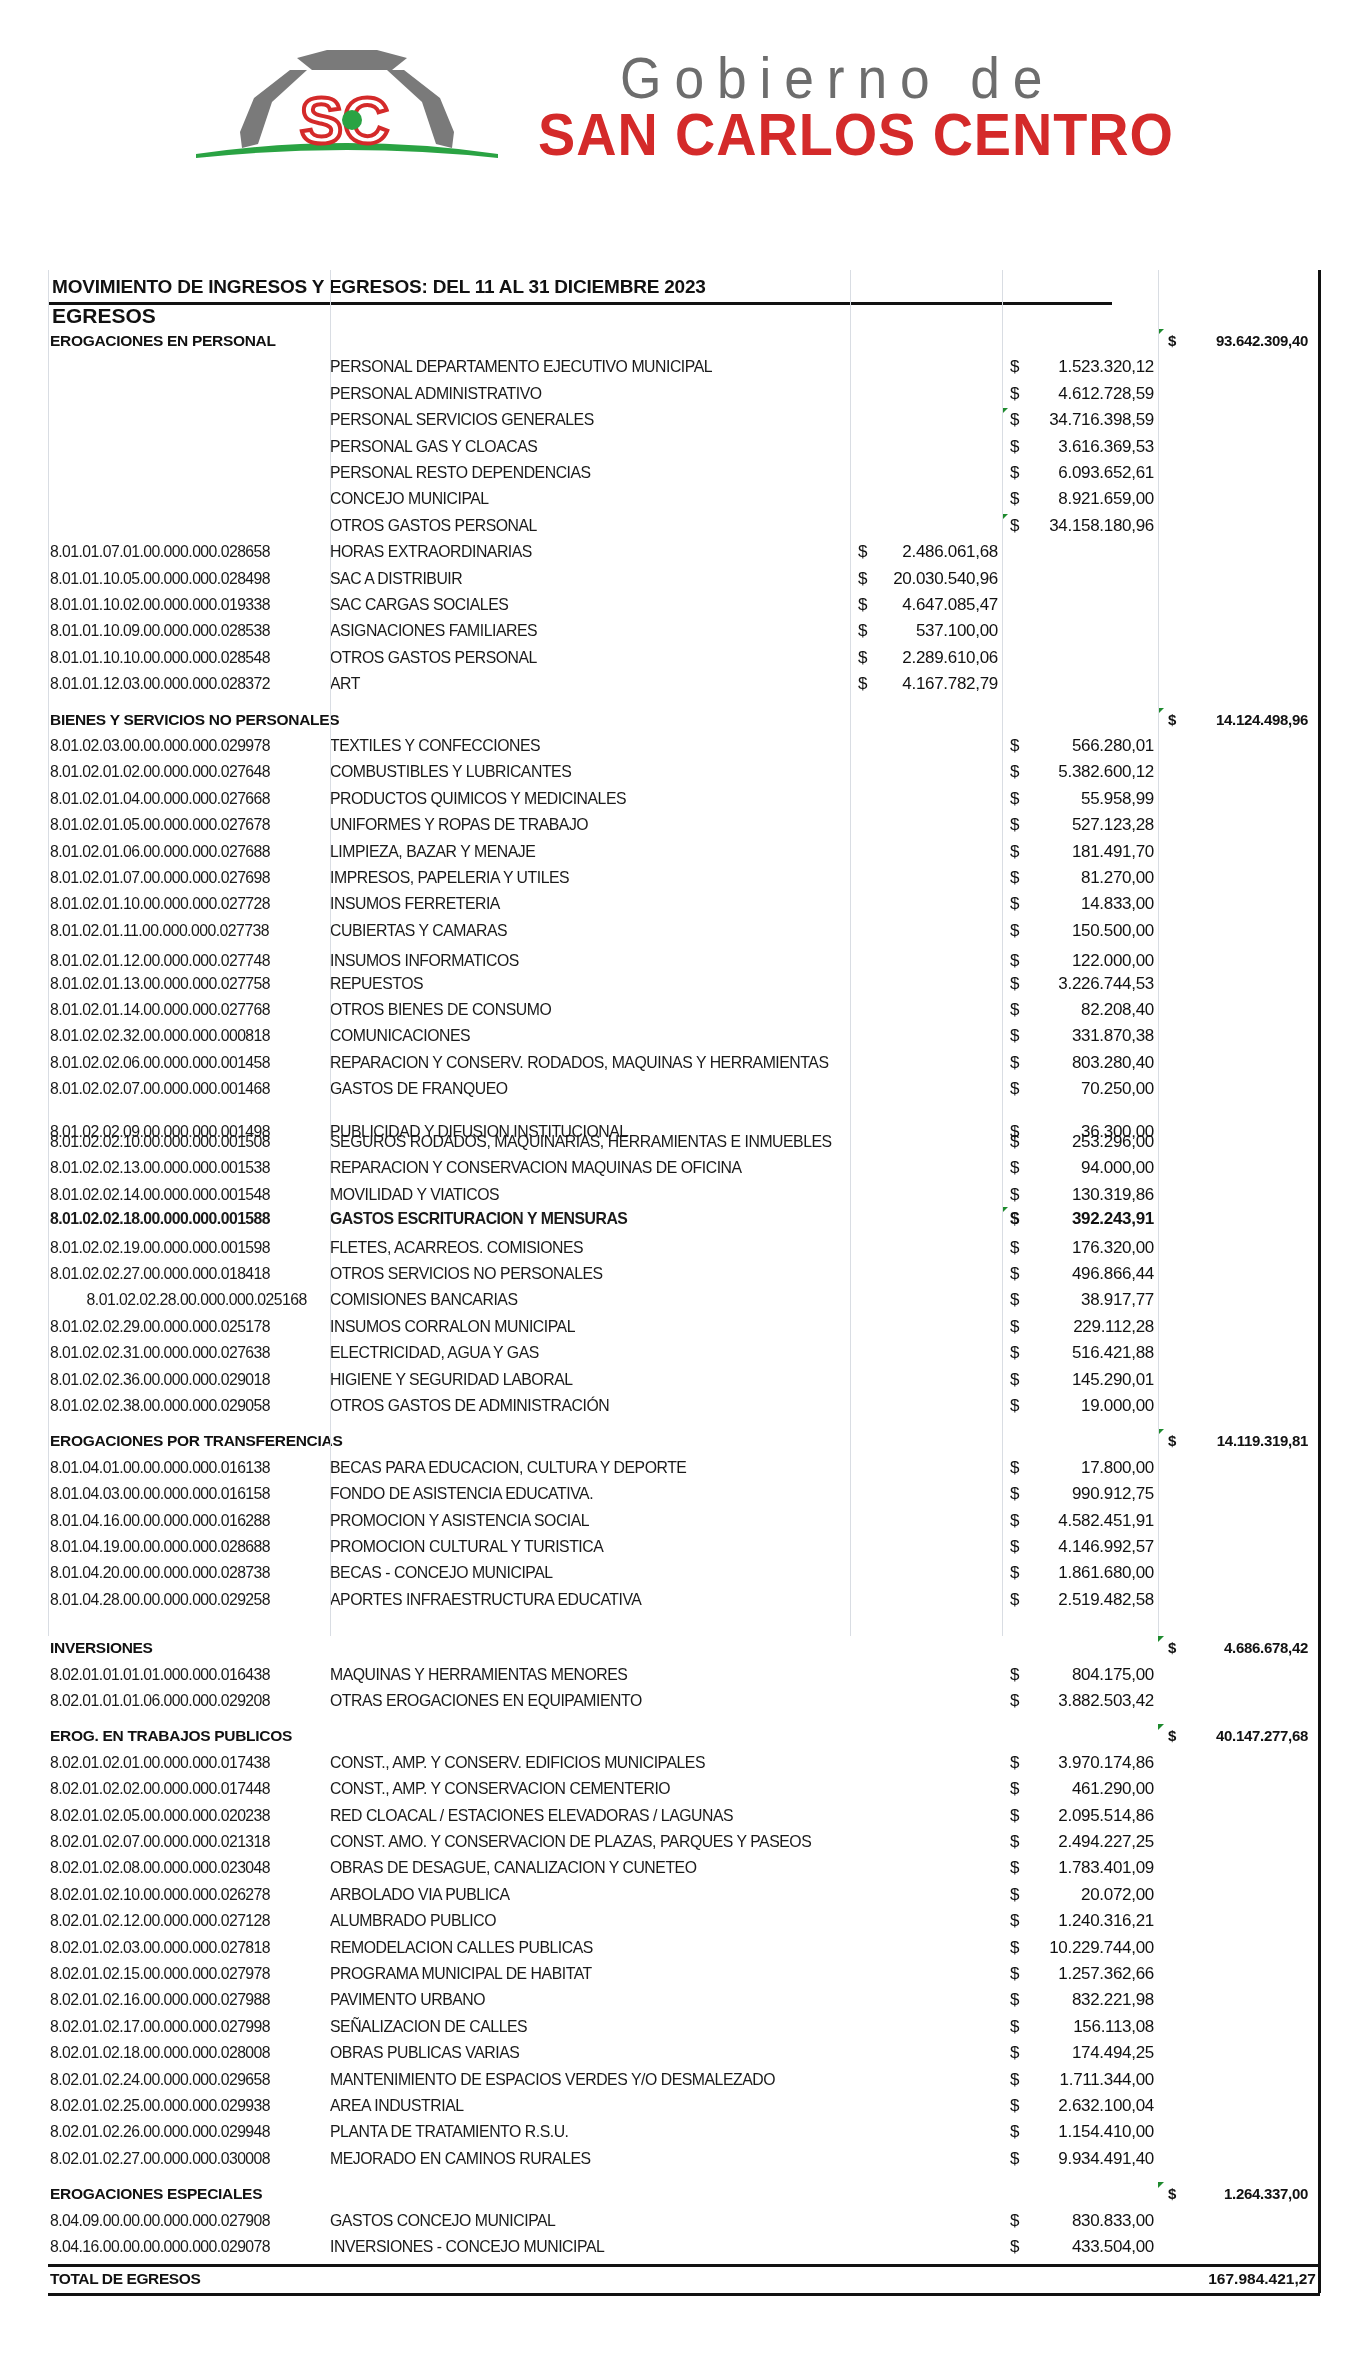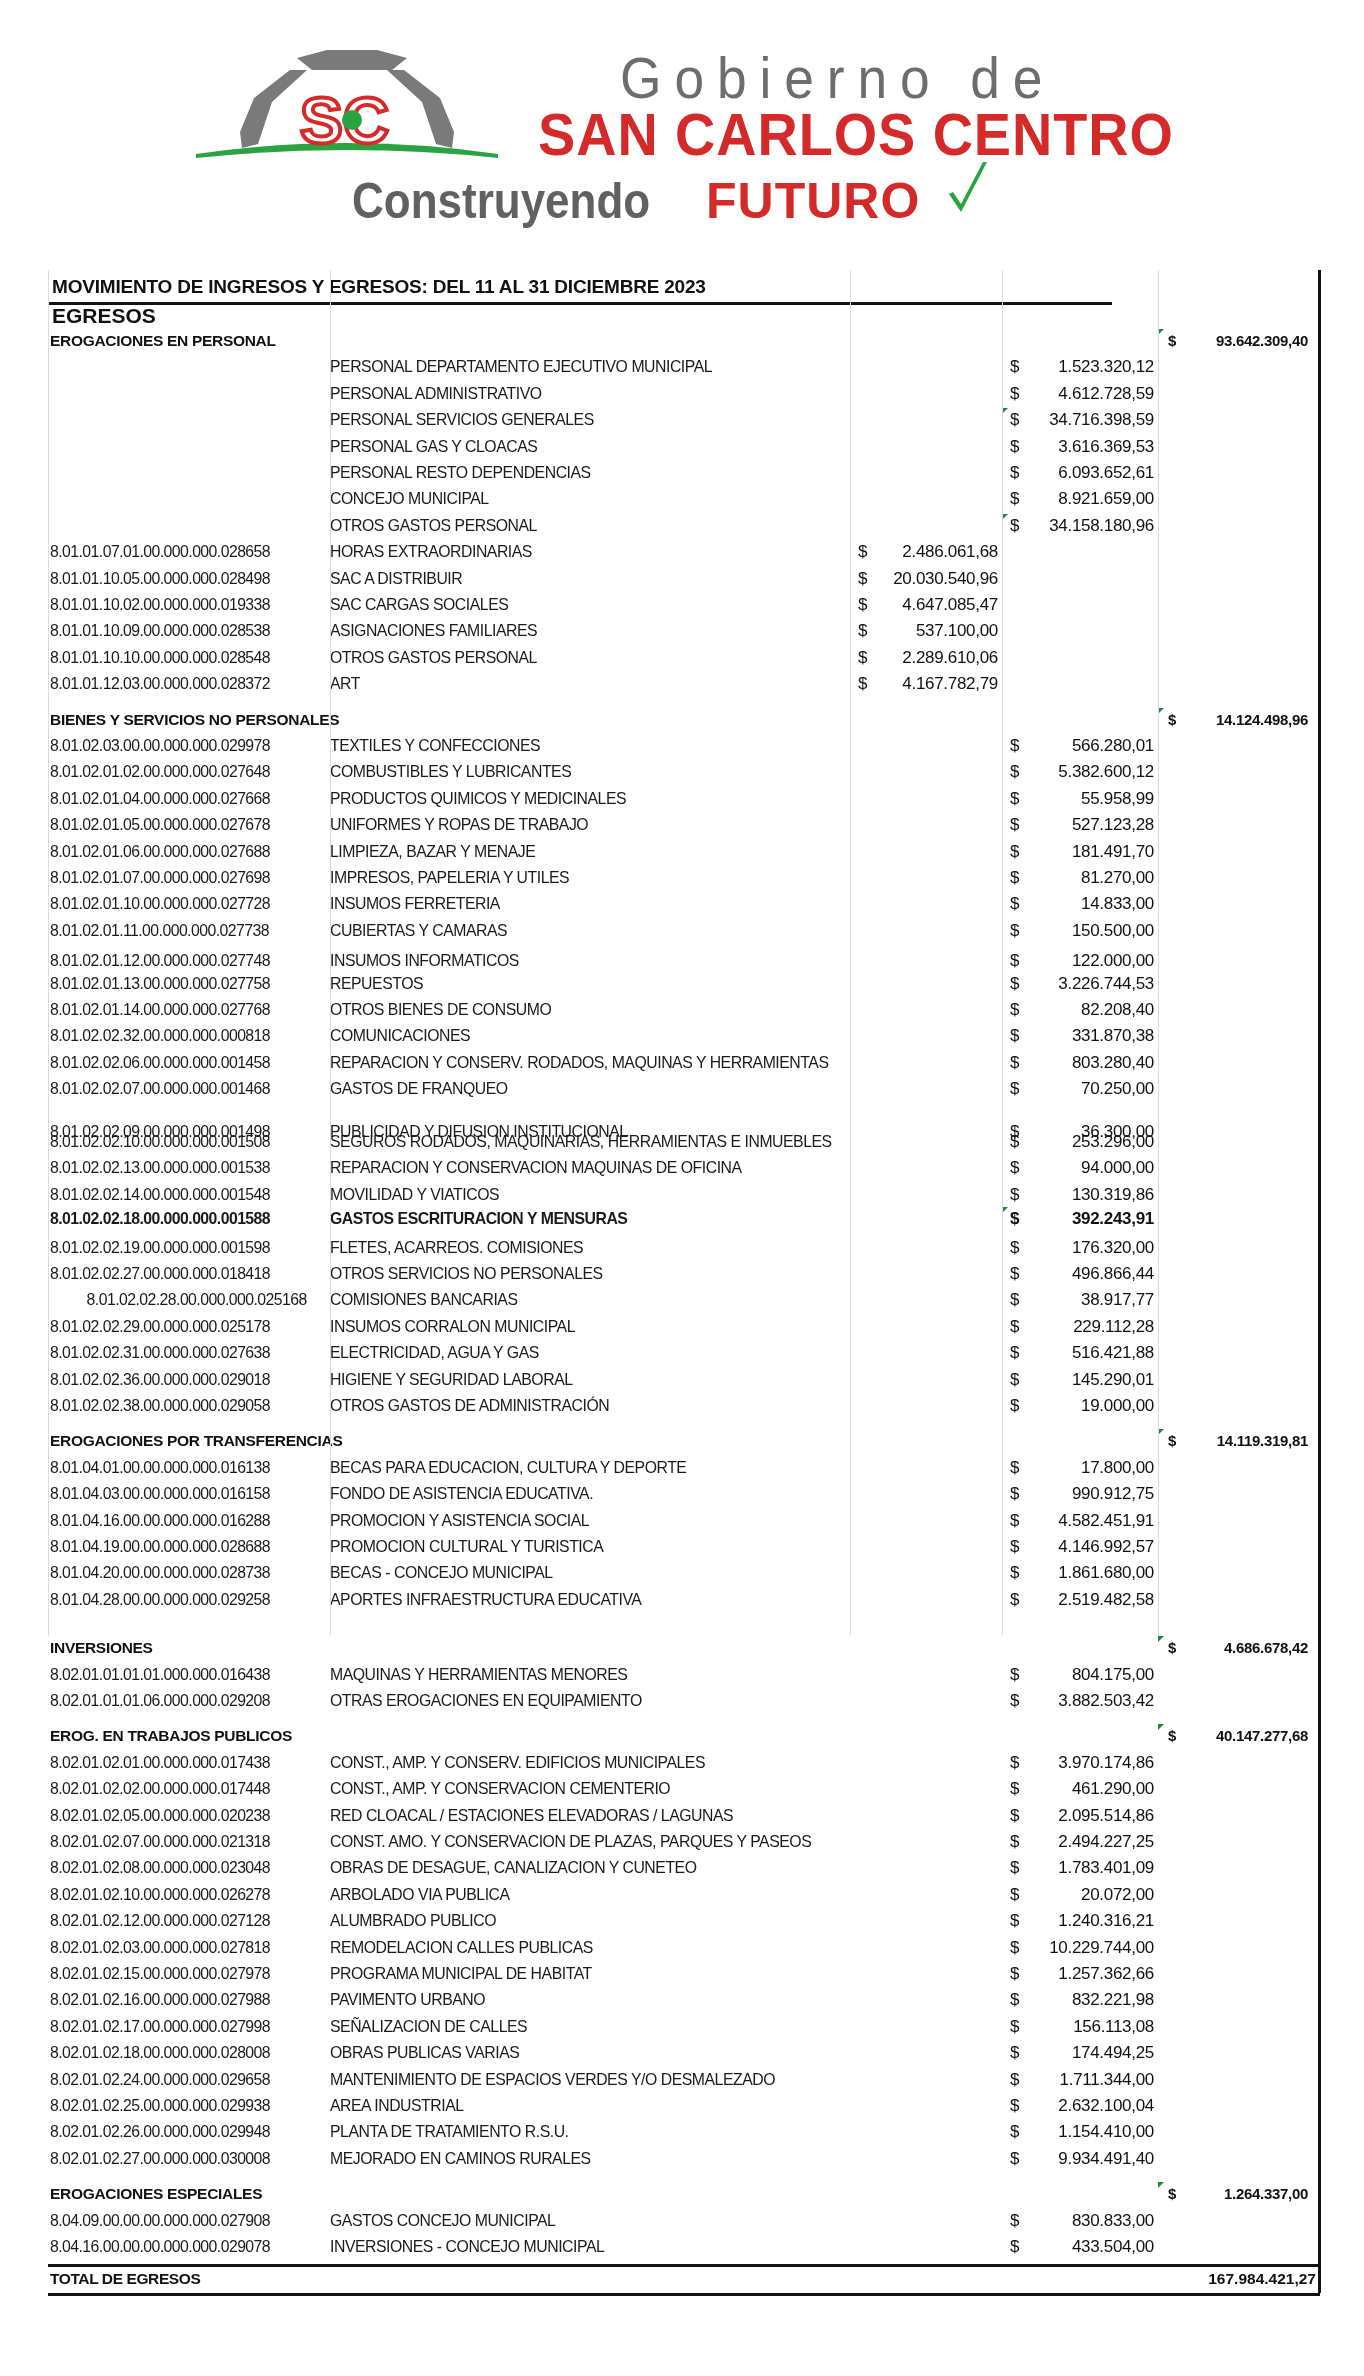--- a/index.html
+++ b/index.html
@@ -48,27 +48,20 @@
   <svg class="logo-mark" viewBox="0 0 310 112">
     <polygon points="105,8 135,0 185,0 215,8 200,20 120,20" fill="#7a7a7a"></polygon>
     <polygon points="48,82 62,48 98,20 115,20 80,52 66,94 50,98" fill="#7a7a7a"></polygon>
     <polygon points="262,82 248,48 212,20 195,20 230,52 244,94 260,98" fill="#7a7a7a"></polygon>
     <path d="M4,104 Q155,82 306,104 L306,108 Q155,92 4,108 Z" fill="#2aa343"></path>
     <text x="108" y="93" font-family="Liberation Sans, sans-serif" font-size="64" font-weight="bold" fill="#fff" stroke="#d42a2a" stroke-width="4">SC</text>
     <circle cx="160" cy="70" r="10" fill="#2aa343"></circle>
   </svg>
   <div class="gob-de">Gobierno de</div>
   <div class="scc">SAN CARLOS CENTRO</div>
-  <div class="slogan">
-    <span class="construyendo">Construyendo</span>
-    <span class="futuro">FUTURO</span>
-    <svg class="check" viewBox="0 0 42 56">
-      <path d="M2,34 L14,52 L40,2 L36,2 L14,44 L6,32 Z" fill="#2aa343"></path>
-    </svg>
-  </div>
 </div>
 
 <div class="sheet" id="sheet">
   <div class="title-row">
     <div class="title-text">MOVIMIENTO DE INGRESOS Y EGRESOS: DEL 11 AL 31 DICIEMBRE 2023</div>
   </div>
   <div class="egresos">EGRESOS</div>
   <div class="right-border" style="height: 2023.4px;"></div>
   <div id="rows">
       <div class="row" style="top: 58px;">

